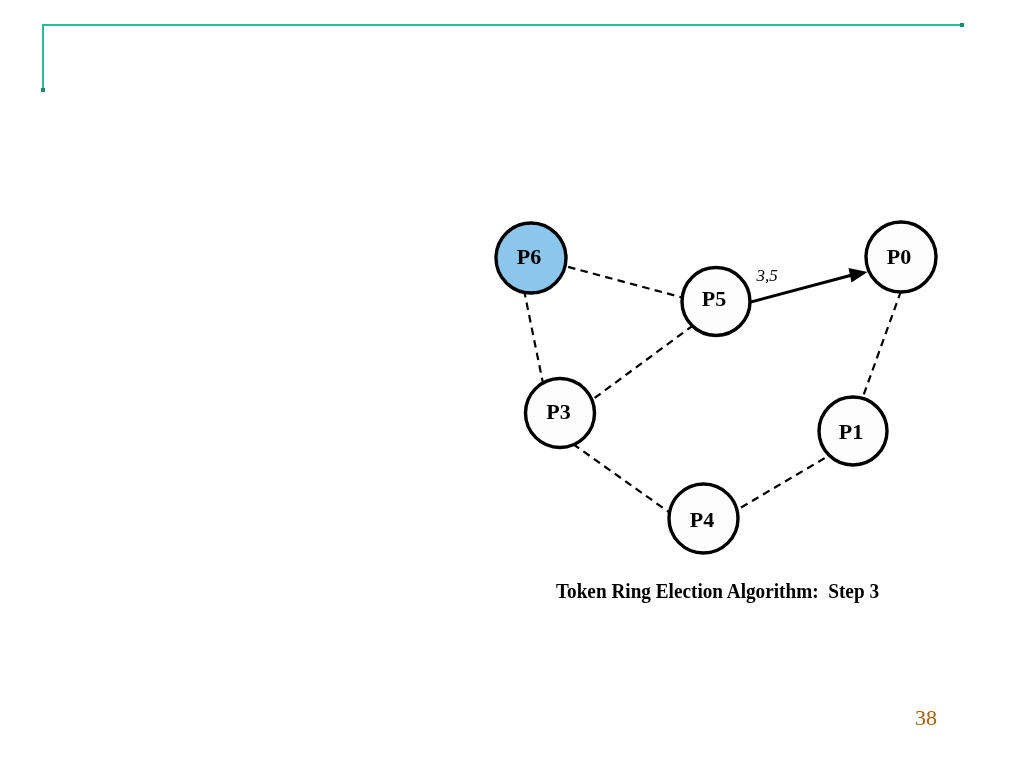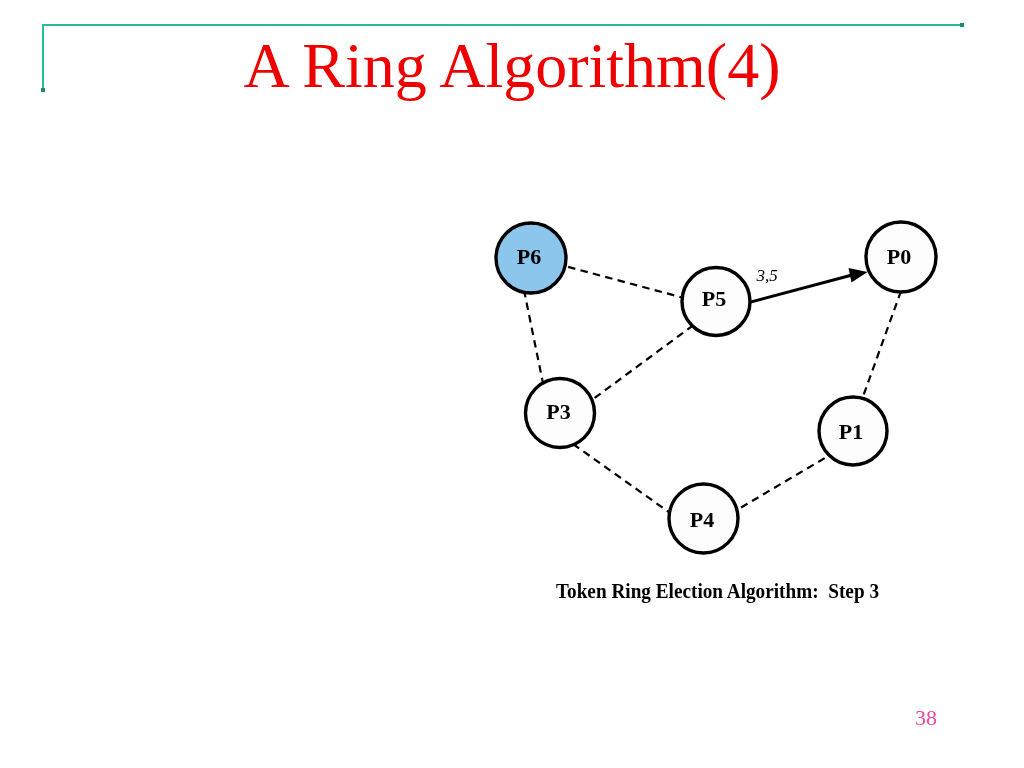--- a/index.html
+++ b/index.html
@@ -6,30 +6,29 @@
   body{width:1024px;height:768px;background:#ffffff;overflow:hidden;
        font-family:"Liberation Serif",serif;}
   .page{position:relative;width:1024px;height:768px;}
   .topline{position:absolute;left:42px;top:24px;width:921px;height:2px;background:#27bd96;}
   .leftline{position:absolute;left:42px;top:24px;width:2px;height:68px;background:#27bd96;}
   .title{position:absolute;left:0;top:31px;width:1024px;text-align:center;
          color:#ee0000;font-size:64px;line-height:70px;white-space:nowrap;}
   .body1{position:absolute;left:12px;top:347px;color:#000;font-size:34px;line-height:40px;white-space:nowrap;}
   .body1 .l2{padding-left:33px;}
   svg{position:absolute;left:0;top:0;}
-  .pagenum{position:absolute;left:915px;top:705px;font-size:22px;color:#ec4899;}
+  .pagenum{position:absolute;left:915px;top:705px;font-size:22px;color:#a16207;}
 </style>
 </head>
 <body>
 <div class="page">
   <div class="topline"></div>
   <div class="leftline"></div>
   <div style="position:absolute;left:960px;top:23px;width:4px;height:4px;background:#1e8a71;"></div>
   <div style="position:absolute;left:41px;top:88px;width:4px;height:4px;background:#1e8a71;"></div>
-  <div class="title">A Ring Algorithm(4)</div>
   <svg width="1024" height="768" viewBox="0 0 1024 768">
     <g stroke="#000" stroke-width="2.2" stroke-dasharray="7.5,5.3" fill="none">
       <line x1="531" y1="257" x2="714" y2="306"></line>
       <line x1="524" y1="290" x2="547" y2="403"></line>
       <line x1="714" y1="310" x2="562" y2="422"></line>
       <line x1="573" y1="444" x2="680" y2="520"></line>
       <line x1="730" y1="514" x2="830" y2="455"></line>
       <line x1="901" y1="291" x2="860" y2="405"></line>
     </g>
     <line x1="722" y1="309.7" x2="854" y2="274.5" stroke="#000" stroke-width="3"></line>

